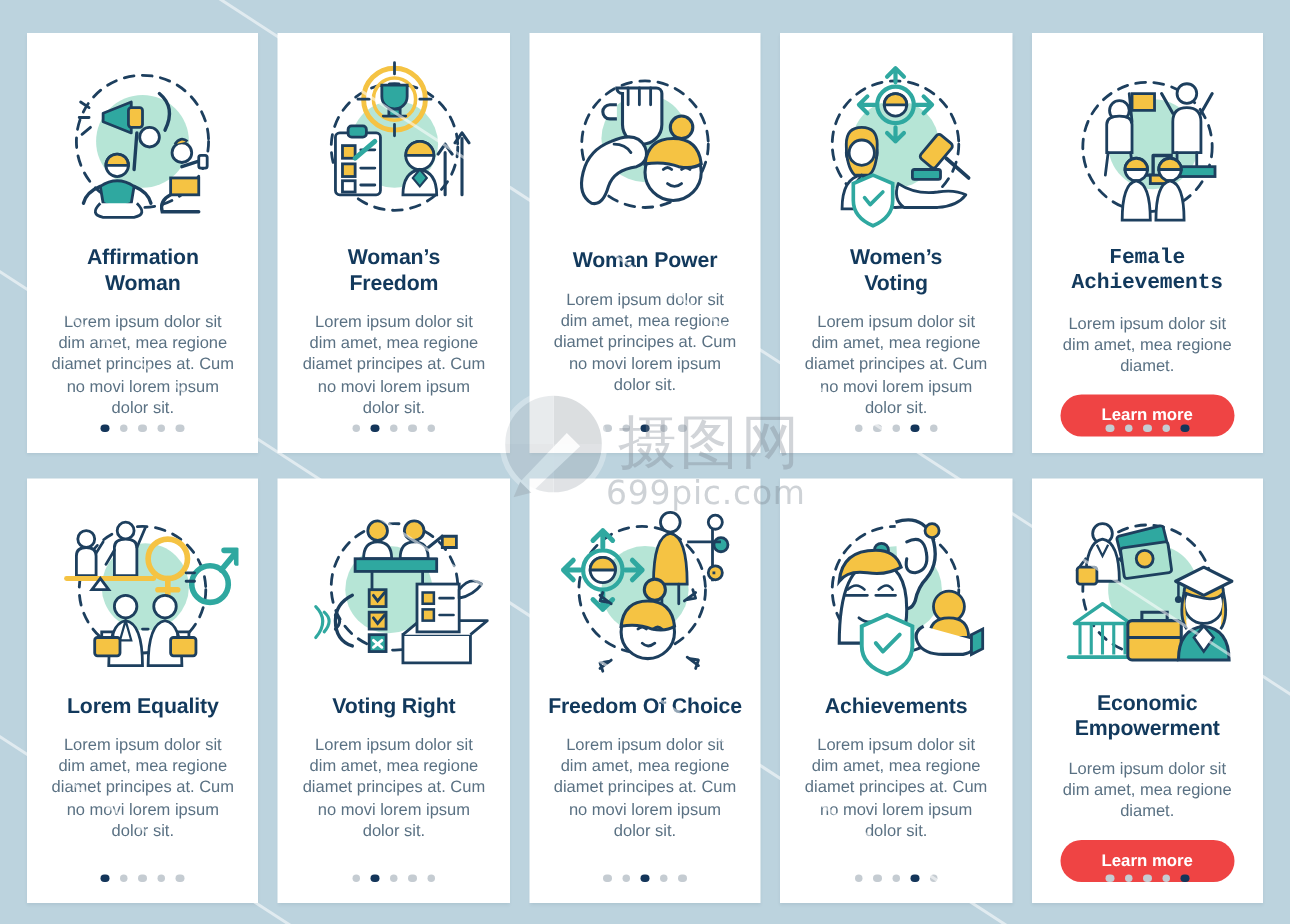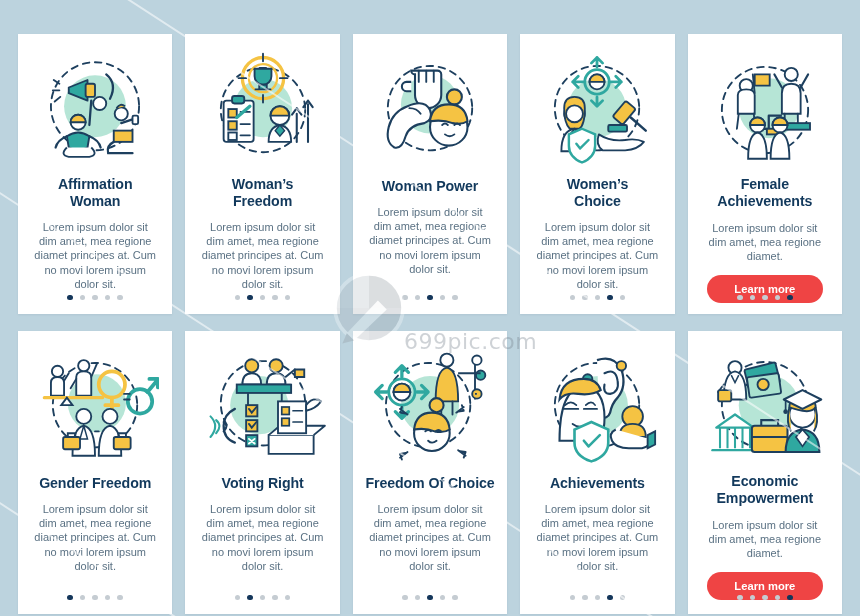--- a/index.html
+++ b/index.html
@@ -10,21 +10,21 @@
     width: 860px;
     height: 616px;
     background: #bcd3de;
     font-family: "Liberation Sans", sans-serif;
     overflow: hidden;
     position: relative;
   }
 
   #board {
     position: absolute;
-    left: 0; top: 16px;
+    left: 0; top: 4px;
     width: 860px;
     height: 445px;
   }
 
   .row {
     position: absolute;
     left: 18px;
     width: 824px;
     display: flex;
     gap: 13px;
@@ -270,21 +270,21 @@
     <path d="M40 84 l-5 6 l5 6 l5 -6 z" fill="#2fa8a0" stroke="#1d3f5e" stroke-width="1.5"></path>
     <path d="M48 84 l14 6 v12 q0 12 -14 18 q-14 -6 -14 -18 v-12 z" fill="#ffffff" stroke="#2fa8a0" stroke-width="2.6"></path>
     <path d="M42 100 l4 5 l9 -9" stroke="#2fa8a0" stroke-width="2.6" fill="none" stroke-linecap="round" stroke-linejoin="round"></path>
     <rect x="86" y="56" width="14" height="22" rx="2.5" transform="rotate(40 93 67)" fill="#f5c343" stroke="#1d3f5e" stroke-width="2"></rect>
     <path d="M100 72 l16 14" stroke="#1d3f5e" stroke-width="2.6" stroke-linecap="round"></path>
     <rect x="76" y="80" width="20" height="7" rx="1.5" fill="#2fa8a0" stroke="#1d3f5e" stroke-width="2"></rect>
     <path d="M66 90 q12 8 28 6 q12 -2 20 2 q-6 8 -20 9 h-24 q-8 -6 -4 -17 z" fill="#ffffff" stroke="#1d3f5e" stroke-width="2" stroke-linejoin="round"></path>
   </svg>
         </div>
         <div class="card-title" style="white-space: pre-line;">Women’s
-Choice</div>
+Voting</div>
         <div class="card-desc">Lorem ipsum dolor sit dim amet, mea regione diamet principes at. Cum no movi lorem ipsum dolor sit.</div>
         <div class="dots">
           <span class="dot"></span>
           <span class="dot"></span>
           <span class="dot"></span>
           <span class="dot active"></span>
           <span class="dot"></span>
         </div>
       </div>
       <div class="card has-btn two-line">
@@ -305,21 +305,21 @@
     <path d="M52 84 h16 v-14 h14" fill="none" stroke="#1d3f5e" stroke-width="2.4" stroke-linejoin="round"></path>
     <rect x="66" y="84" width="14" height="6" fill="#f5c343" stroke="#1d3f5e" stroke-width="2"></rect>
     <circle cx="56" cy="80" r="8" fill="#ffffff" stroke="#1d3f5e" stroke-width="2"></circle>
             <path d="M48 80 a8 8 0 0 1 16 0 z" fill="#f5c343" stroke="#1d3f5e" stroke-width="2"></path>
     <circle cx="80" cy="80" r="8" fill="#ffffff" stroke="#1d3f5e" stroke-width="2"></circle>
             <path d="M72 80 a8 8 0 0 1 16 0 z" fill="#f5c343" stroke="#1d3f5e" stroke-width="2"></path>
     <path d="M46 116 q0 -26 10 -28 q10 2 10 28 z" fill="#ffffff" stroke="#1d3f5e" stroke-width="2"></path>
     <path d="M70 116 q0 -26 10 -28 q10 2 10 28 z" fill="#ffffff" stroke="#1d3f5e" stroke-width="2"></path>
   </svg>
         </div>
-        <div class="card-title" style="white-space: pre-line;">Female
+        <div class="card-title" style="white-space: pre-line; font-family: Liberation Mono, monospace;">Female
 Achievements</div>
         <div class="card-desc">Lorem ipsum dolor sit dim amet, mea regione diamet.</div>
         <button class="learn-btn">Learn more</button>
         <div class="dots">
           <span class="dot"></span>
           <span class="dot"></span>
           <span class="dot"></span>
           <span class="dot"></span>
           <span class="dot active"></span>
         </div>
@@ -349,21 +349,21 @@
     <path d="M52 84 l-4 14 h8 z" fill="#ffffff" stroke="#1d3f5e" stroke-width="1.6"></path>
     <circle cx="80" cy="74" r="8" fill="#ffffff" stroke="#1d3f5e" stroke-width="2"></circle>
     <path d="M68 116 q0 -30 12 -32 q12 2 12 32 z" fill="#ffffff" stroke="#1d3f5e" stroke-width="2"></path>
     <path d="M64 90 h4" stroke="#1d3f5e" stroke-width="2" stroke-linecap="round"></path>
     <rect x="30" y="96" width="18" height="13" rx="2" fill="#f5c343" stroke="#1d3f5e" stroke-width="2"></rect>
     <path d="M35 96 v-4 h8 v4" fill="none" stroke="#1d3f5e" stroke-width="2"></path>
     <rect x="84" y="96" width="18" height="13" rx="2" fill="#f5c343" stroke="#1d3f5e" stroke-width="2"></rect>
     <path d="M89 96 v-4 h8 v4" fill="none" stroke="#1d3f5e" stroke-width="2"></path>
   </svg>
         </div>
-        <div class="card-title" style="white-space: pre-line;">Gender Freedom</div>
+        <div class="card-title" style="white-space: pre-line;">Lorem Equality</div>
         <div class="card-desc">Lorem ipsum dolor sit dim amet, mea regione diamet principes at. Cum no movi lorem ipsum dolor sit.</div>
         <div class="dots">
           <span class="dot active"></span>
           <span class="dot"></span>
           <span class="dot"></span>
           <span class="dot"></span>
           <span class="dot"></span>
         </div>
       </div>
       <div class="card">
@@ -528,15 +528,16 @@
     <div class="wm-line" style="left:-60px; top:-140px; width:1100px; transform:rotate(33deg);"></div>
     <svg class="wm-logo" viewBox="0 0 100 100">
       <path d="M50 4 A46 46 0 0 1 96 50 L50 50 Z" fill="#8b949c"></path>
       <path d="M96 50 A46 46 0 0 1 50 96 L50 50 Z" fill="#9aa3ab"></path>
       <path d="M50 96 A46 46 0 0 1 4 50 L50 50 Z" fill="#aab2ba"></path>
       <path d="M4 50 A46 46 0 0 1 50 4 L50 50 Z" fill="#b6bec5"></path>
       <circle cx="50" cy="50" r="46" fill="none" stroke="#ffffff" stroke-width="5"></circle>
       <path d="M20 84 L62 40 L74 52 L30 94 Z" fill="#ffffff" opacity="0.9"></path>
       <path d="M20 84 L30 94 L14 98 Z" fill="#8b949c"></path>
     </svg>
+    <div class="wm-cn">摄图网</div>
     <div class="wm-url">699pic.com</div>
   </div>
 </div>
 
 </body></html>

